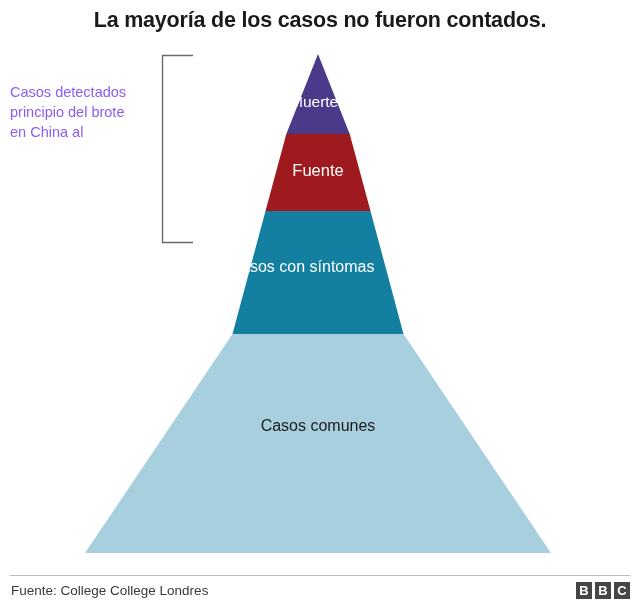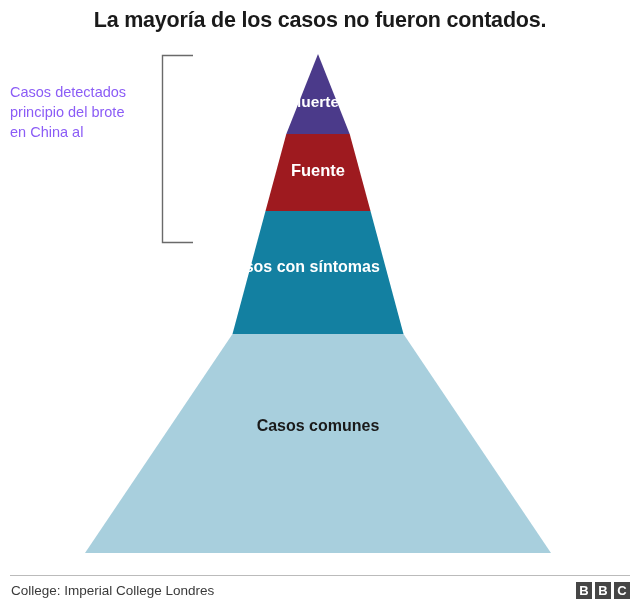--- a/index.html
+++ b/index.html
@@ -51,21 +51,21 @@
     font-size: 14.5px;
     line-height: 20px;
     color: #8b5cf6;
   }
   .annotation div { white-space: nowrap; }
 
   
   .band-label {
     position: absolute;
     text-align: center;
-    font-weight: bold;
+    font-weight: normal;
     line-height: 20px;
     white-space: nowrap;
   }
   .band-label.light { color: #ffffff; }
   .band-label.dark  { color: #1a1a1a; }
 
   #label-muertes {
     left: 218px; top: 92px; width: 200px;
     font-size: 15.5px;
   }
@@ -151,19 +151,19 @@
 <div class="band-label light" id="label-graves">Fuente</div>
 
 <div class="band-label light" id="label-sintomas">
   <span class="l1">Casos con síntomas</span>
 </div>
 
 <div class="band-label dark" id="label-comunes">Casos comunes</div>
 
 <div class="footer-rule"></div>
 
-<div class="source">College: Imperial College Londres</div>
+<div class="source">Fuente: College College Londres</div>
 
 <div class="bbc-logo">
   <span>B</span>
   <span>B</span>
   <span>C</span>
 </div>
 
 </body></html>

